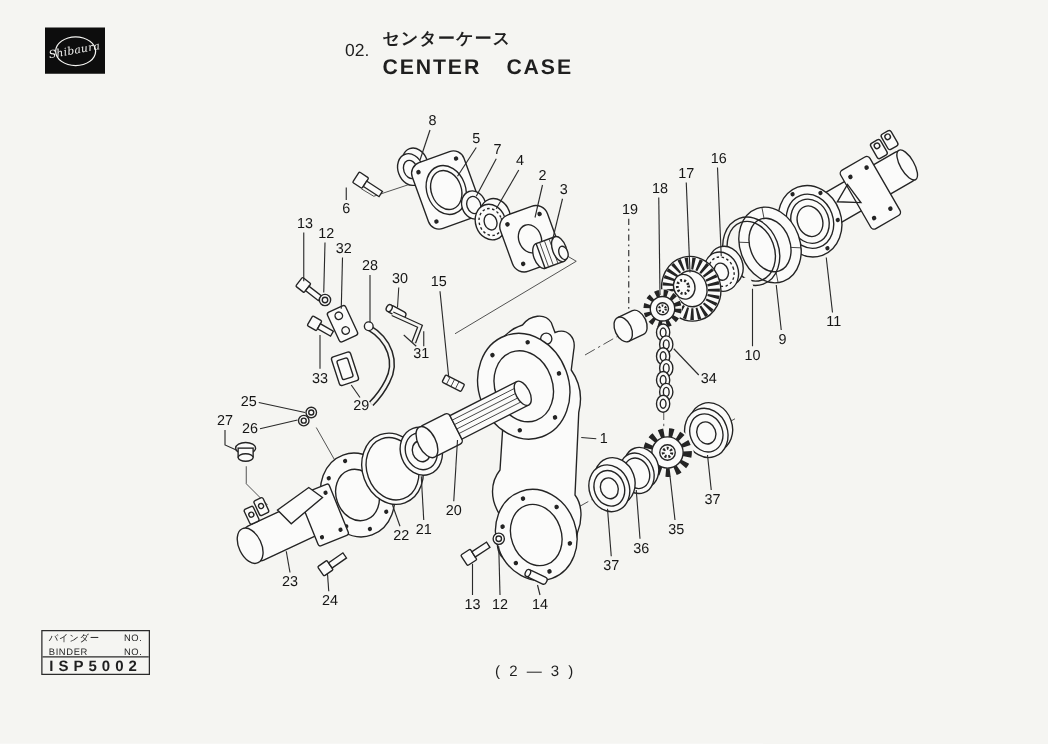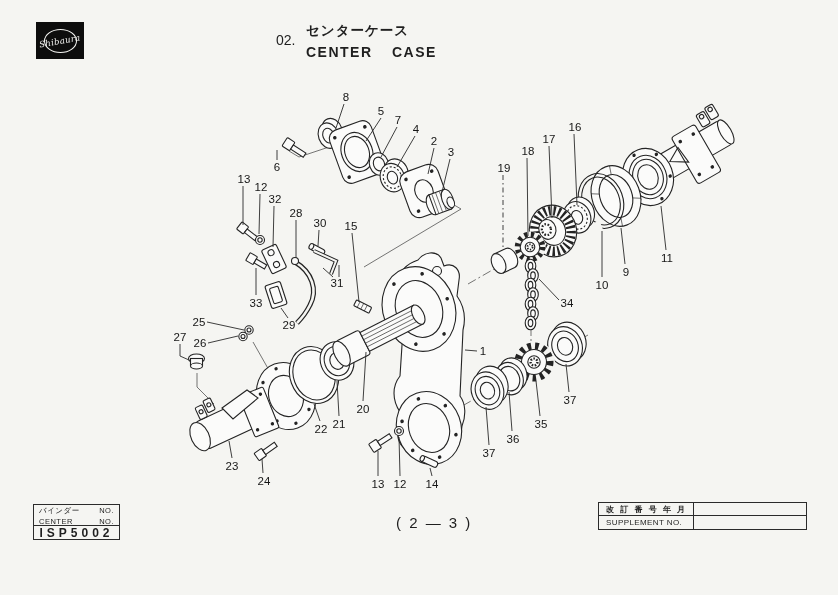--- a/index.html
+++ b/index.html
@@ -7,42 +7,42 @@
         font-family:"Liberation Sans",sans-serif;color:#1f1f1f;}
   
   .logo{position:absolute;left:36px;top:22px;width:48px;height:37px;background:#0d0d0d;
         display:flex;align-items:center;justify-content:center;}
   .logo-ellipse{position:absolute;left:8px;top:7px;width:31px;height:22px;border:1.5px solid #f5f5f2;border-radius:50%;}
   .logo-text{position:relative;color:#f7f7f5;font-family:"DejaVu Serif",serif;font-style:italic;
              font-size:8.5px;transform:rotate(-10deg);letter-spacing:.3px;}
   
   .sec-no{position:absolute;left:276px;top:32px;font-size:14px;}
   .title-ja{position:absolute;left:306px;top:22px;font-size:13.5px;font-weight:700;letter-spacing:1px;text-align:right;}
-  .title-en{position:absolute;left:306px;top:44px;font-size:14px;font-weight:700;letter-spacing:1.5px;word-spacing:14px;}
+  .title-en{position:absolute;left:306px;top:44px;font-size:17px;font-weight:700;letter-spacing:1.5px;word-spacing:14px;}
   
   svg.diagram{position:absolute;left:0;top:0;}
   .p{fill:#fbfbfa;stroke:#242424;stroke-width:1.1;}
   .ln{fill:none;stroke:#242424;stroke-width:1.1;}
   .thin{fill:none;stroke:#3c3c3c;stroke-width:.7;}
   .axis{fill:none;stroke:#3c3c3c;stroke-width:.7;stroke-dasharray:9 3 2 3;}
   .dot{fill:#242424;stroke:none;}
   .hatch{stroke:#242424;stroke-width:.6;}
   .leader{fill:none;stroke:#2a2a2a;stroke-width:.9;}
   .dashline{stroke-dasharray:5 3 1.5 3;}
   .callout{font-family:"Liberation Sans",sans-serif;font-size:11.5px;fill:#161616;
            text-anchor:middle;dominant-baseline:central;}
   
   .binder-box{position:absolute;left:33px;top:504px;width:87px;height:36px;border:1.2px solid #2b2b2b;
               box-sizing:border-box;font-size:7.5px;}
   .binder-top{height:21px;border-bottom:1.2px solid #2b2b2b;box-sizing:border-box;padding:1px 5px 0 5px;
               display:flex;flex-direction:column;justify-content:center;gap:1px;}
   .binder-row{display:flex;justify-content:space-between;letter-spacing:.5px;}
   .binder-code{height:13px;display:flex;align-items:center;justify-content:center;
                font-size:12px;letter-spacing:4px;font-weight:700;}
-  .pageno{position:absolute;left:396px;top:514px;font-size:15px;letter-spacing:2px;}
+  .pageno{position:absolute;left:396px;top:530px;font-size:12px;letter-spacing:2px;}
   .supp-box{position:absolute;left:598px;top:502px;width:209px;height:28px;border:1.2px solid #2b2b2b;
             box-sizing:border-box;display:grid;grid-template-columns:95px 1fr;grid-template-rows:1fr 1fr;}
   .supp-cell{border-right:1.2px solid #2b2b2b;display:flex;align-items:center;padding-left:7px;
              font-size:8px;box-sizing:border-box;}
   .supp-cell.r1{border-bottom:1.2px solid #2b2b2b;letter-spacing:2px;font-weight:700;}
   .supp-cell.r2{letter-spacing:.4px;}
   .supp-empty{box-sizing:border-box;}
   .supp-empty.r1{border-bottom:1.2px solid #2b2b2b;}
 </style>
 </head>
@@ -469,29 +469,23 @@
       <text x="570" y="400" class="callout">37</text>
     </svg>
 
   <div class="binder-box">
     <div class="binder-top">
       <div class="binder-row">
         <span>バインダー</span>
         <span>NO.</span>
       </div>
       <div class="binder-row">
-        <span>CENTER</span>
+        <span>BINDER</span>
         <span>NO.</span>
       </div>
     </div>
     <div class="binder-code">ISP5002</div>
   </div>
 
   <div class="pageno">( 2 — 3 )</div>
 
-  <div class="supp-box">
-    <div class="supp-cell r1">改 訂 番 号 年 月</div>
-    <div class="supp-empty r1"></div>
-    <div class="supp-cell r2">SUPPLEMENT NO.</div>
-    <div class="supp-empty r2"></div>
-  </div>
 
 </div>
 
 </body></html>

